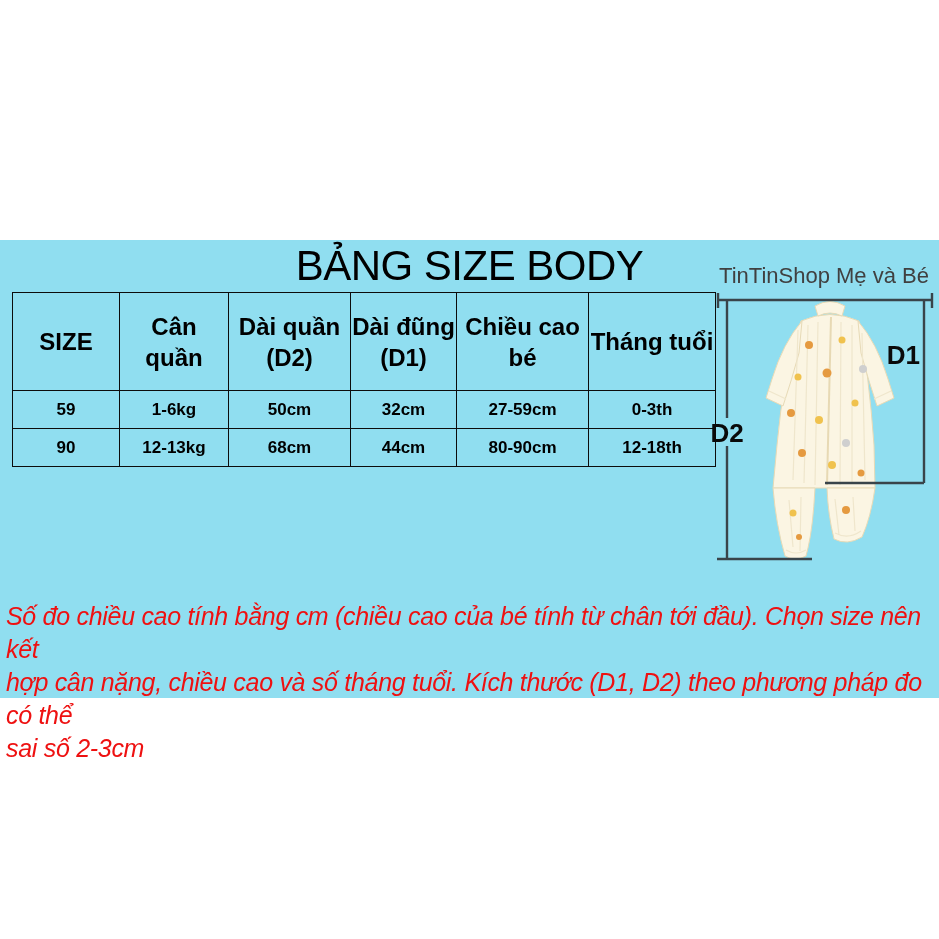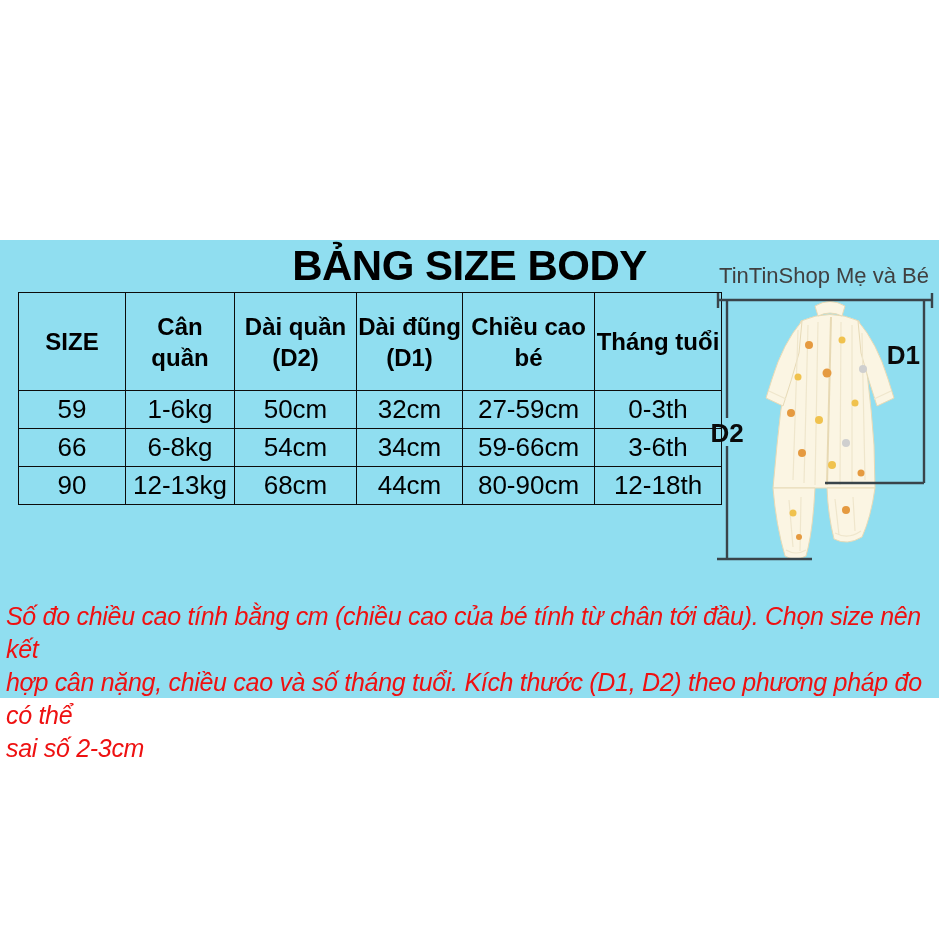--- a/index.html
+++ b/index.html
@@ -14,39 +14,39 @@
   body{
     width:939px;height:939px;position:relative;background:#ffffff;
     font-family:"Liberation Sans",sans-serif;color:var(--ink);overflow:hidden;
   }
   .panel{
     position:absolute;left:0;top:240px;width:939px;height:458px;
     background:var(--panel-bg);
   }
   .title{
     position:absolute;left:0;top:-2px;width:100%;height:54px;line-height:56px;
-    text-align:center;font-weight:bold;font-size:42px;letter-spacing:-0.5px;
+    text-align:center;font-weight:normal;font-size:42px;letter-spacing:-0.5px;
   }
   .brand{
     position:absolute;left:710px;top:22px;width:228px;height:28px;line-height:28px;
     color:#404040;font-size:22px;text-align:center;white-space:nowrap;
   }
   table.size-table{
-    position:absolute;left:18px;top:52px;width:703px;table-layout:fixed;
+    position:absolute;left:12px;top:52px;width:703px;table-layout:fixed;
     border-collapse:collapse;
   }
   table.size-table th,table.size-table td{
     border:1.6px solid #0c0c0c;text-align:center;vertical-align:middle;
     padding:0;overflow:hidden;
   }
   table.size-table th{
     height:98px;font-size:24px;font-weight:bold;white-space:pre-line;line-height:31px;
   }
   table.size-table td{
-    height:38px;font-size:26px;font-weight:normal;
+    height:38px;font-size:17px;font-weight:bold;
   }
   .note{
     position:absolute;left:6px;top:360px;width:928px;
     color:var(--note-red);font-size:25px;font-style:italic;line-height:33px;
     letter-spacing:-0.3px;white-space:pre-line;
   }
   svg.diagram{position:absolute;left:703px;top:45px;}
   .cloth{fill:var(--garment);stroke:#e7dab6;stroke-width:1;}
   .rib{stroke:#efe6cc;fill:none;stroke-width:1.2;}
   .placket{stroke:#e7d9b4;fill:none;stroke-width:2;}
@@ -85,28 +85,20 @@
         </tr>
       </thead>
     <tbody>
         <tr>
           <td>59</td>
           <td>1-6kg</td>
           <td>50cm</td>
           <td>32cm</td>
           <td>27-59cm</td>
           <td>0-3th</td>
-        </tr>
-        <tr>
-          <td>66</td>
-          <td>6-8kg</td>
-          <td>54cm</td>
-          <td>34cm</td>
-          <td>59-66cm</td>
-          <td>3-6th</td>
         </tr>
         <tr>
           <td>90</td>
           <td>12-13kg</td>
           <td>68cm</td>
           <td>44cm</td>
           <td>80-90cm</td>
           <td>12-18th</td>
         </tr>
       </tbody>

